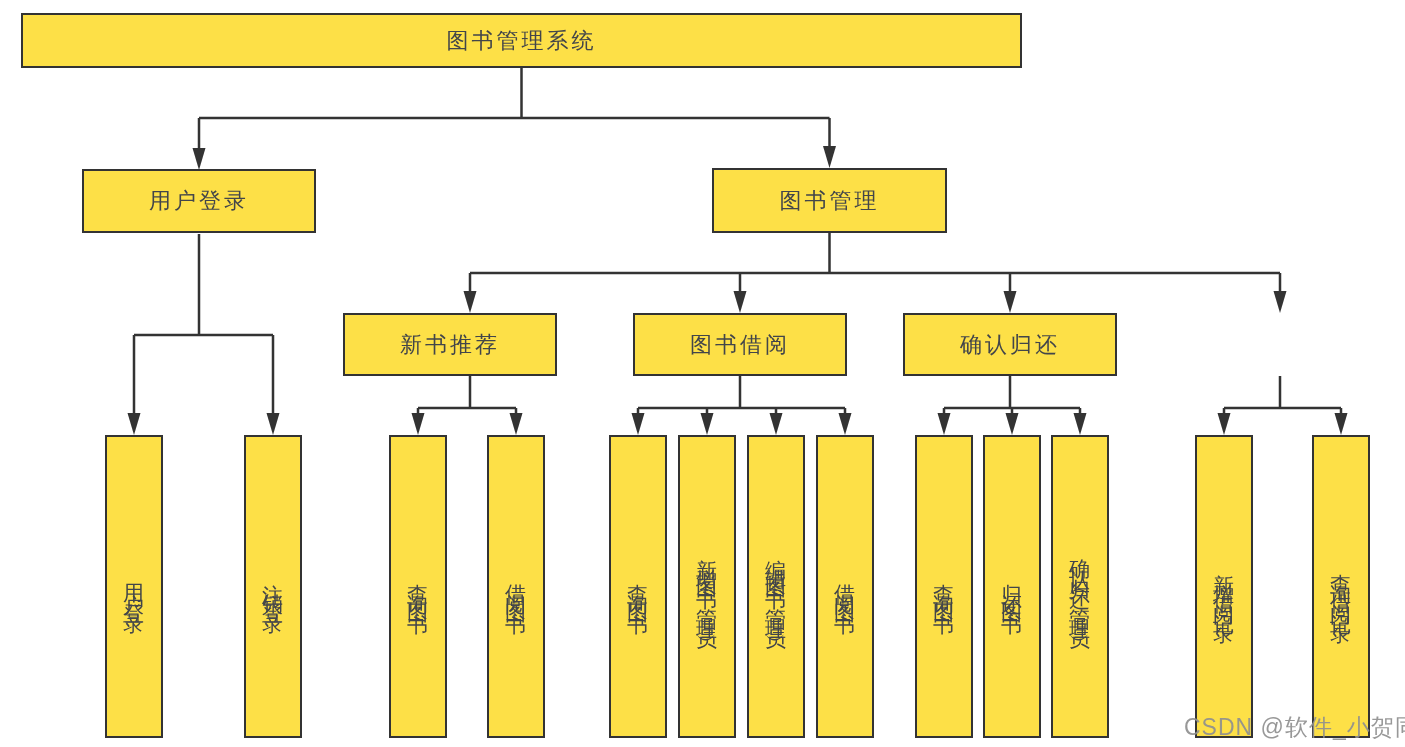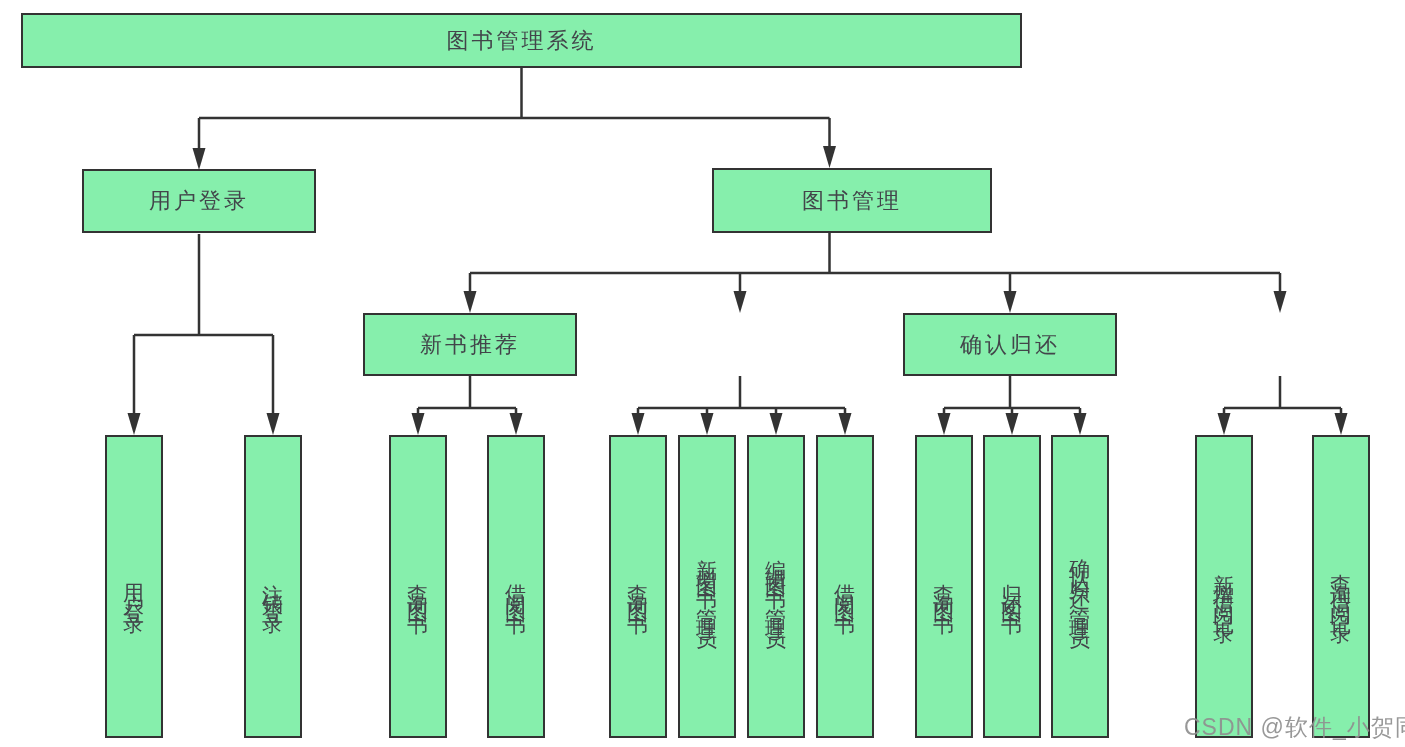--- a/index.html
+++ b/index.html
@@ -20,34 +20,34 @@
   .connectors path {
     stroke: #333333;
     stroke-width: 2.5;
     fill: none;
   }
   .connectors polygon { fill: #333333; }
   .box {
     position: absolute;
     box-sizing: border-box;
     border: 2.5px solid #333333;
-    background: #86efac;
+    background: #fde047;
     display: flex;
     align-items: center;
     justify-content: center;
     color: #42454a;
   }
   .hlabel {
     font-size: 22px;
     letter-spacing: 3px;
     white-space: nowrap;
   }
   .root-box  { left: 21px;  top: 13px;  width: 1001px; height: 55px; }
   .l2-left   { left: 82px;  top: 169px; width: 234px;  height: 64px; }
-  .l2-right  { left: 712px; top: 168px; width: 280px;  height: 65px; }
+  .l2-right  { left: 712px; top: 168px; width: 235px;  height: 65px; }
   .group { top: 313px; width: 214px; height: 63px; }
   .leaf  { top: 435px; width: 58px;  height: 303px; }
   .vtext {
     writing-mode: vertical-rl;
     font-size: 21px;
     letter-spacing: 10px;
     line-height: 1;
     white-space: nowrap;
   }
   .watermark {
@@ -106,22 +106,25 @@
     <span class="hlabel">图书管理系统</span>
   </div>
 
   <div class="box l2-left">
     <span class="hlabel">用户登录</span>
   </div>
   <div class="box l2-right">
     <span class="hlabel">图书管理</span>
   </div>
 
-  <div class="box group" style="left:363px">
+  <div class="box group" style="left:343px">
     <span class="hlabel">新书推荐</span>
+  </div>
+  <div class="box group" style="left:633px">
+    <span class="hlabel">图书借阅</span>
   </div>
   <div class="box group" style="left:903px">
     <span class="hlabel">确认归还</span>
   </div>
 
   <div class="box leaf" style="left:105px">
     <span class="vtext">用户登录</span>
   </div>
   <div class="box leaf" style="left:244px">
     <span class="vtext">注销登录</span>

